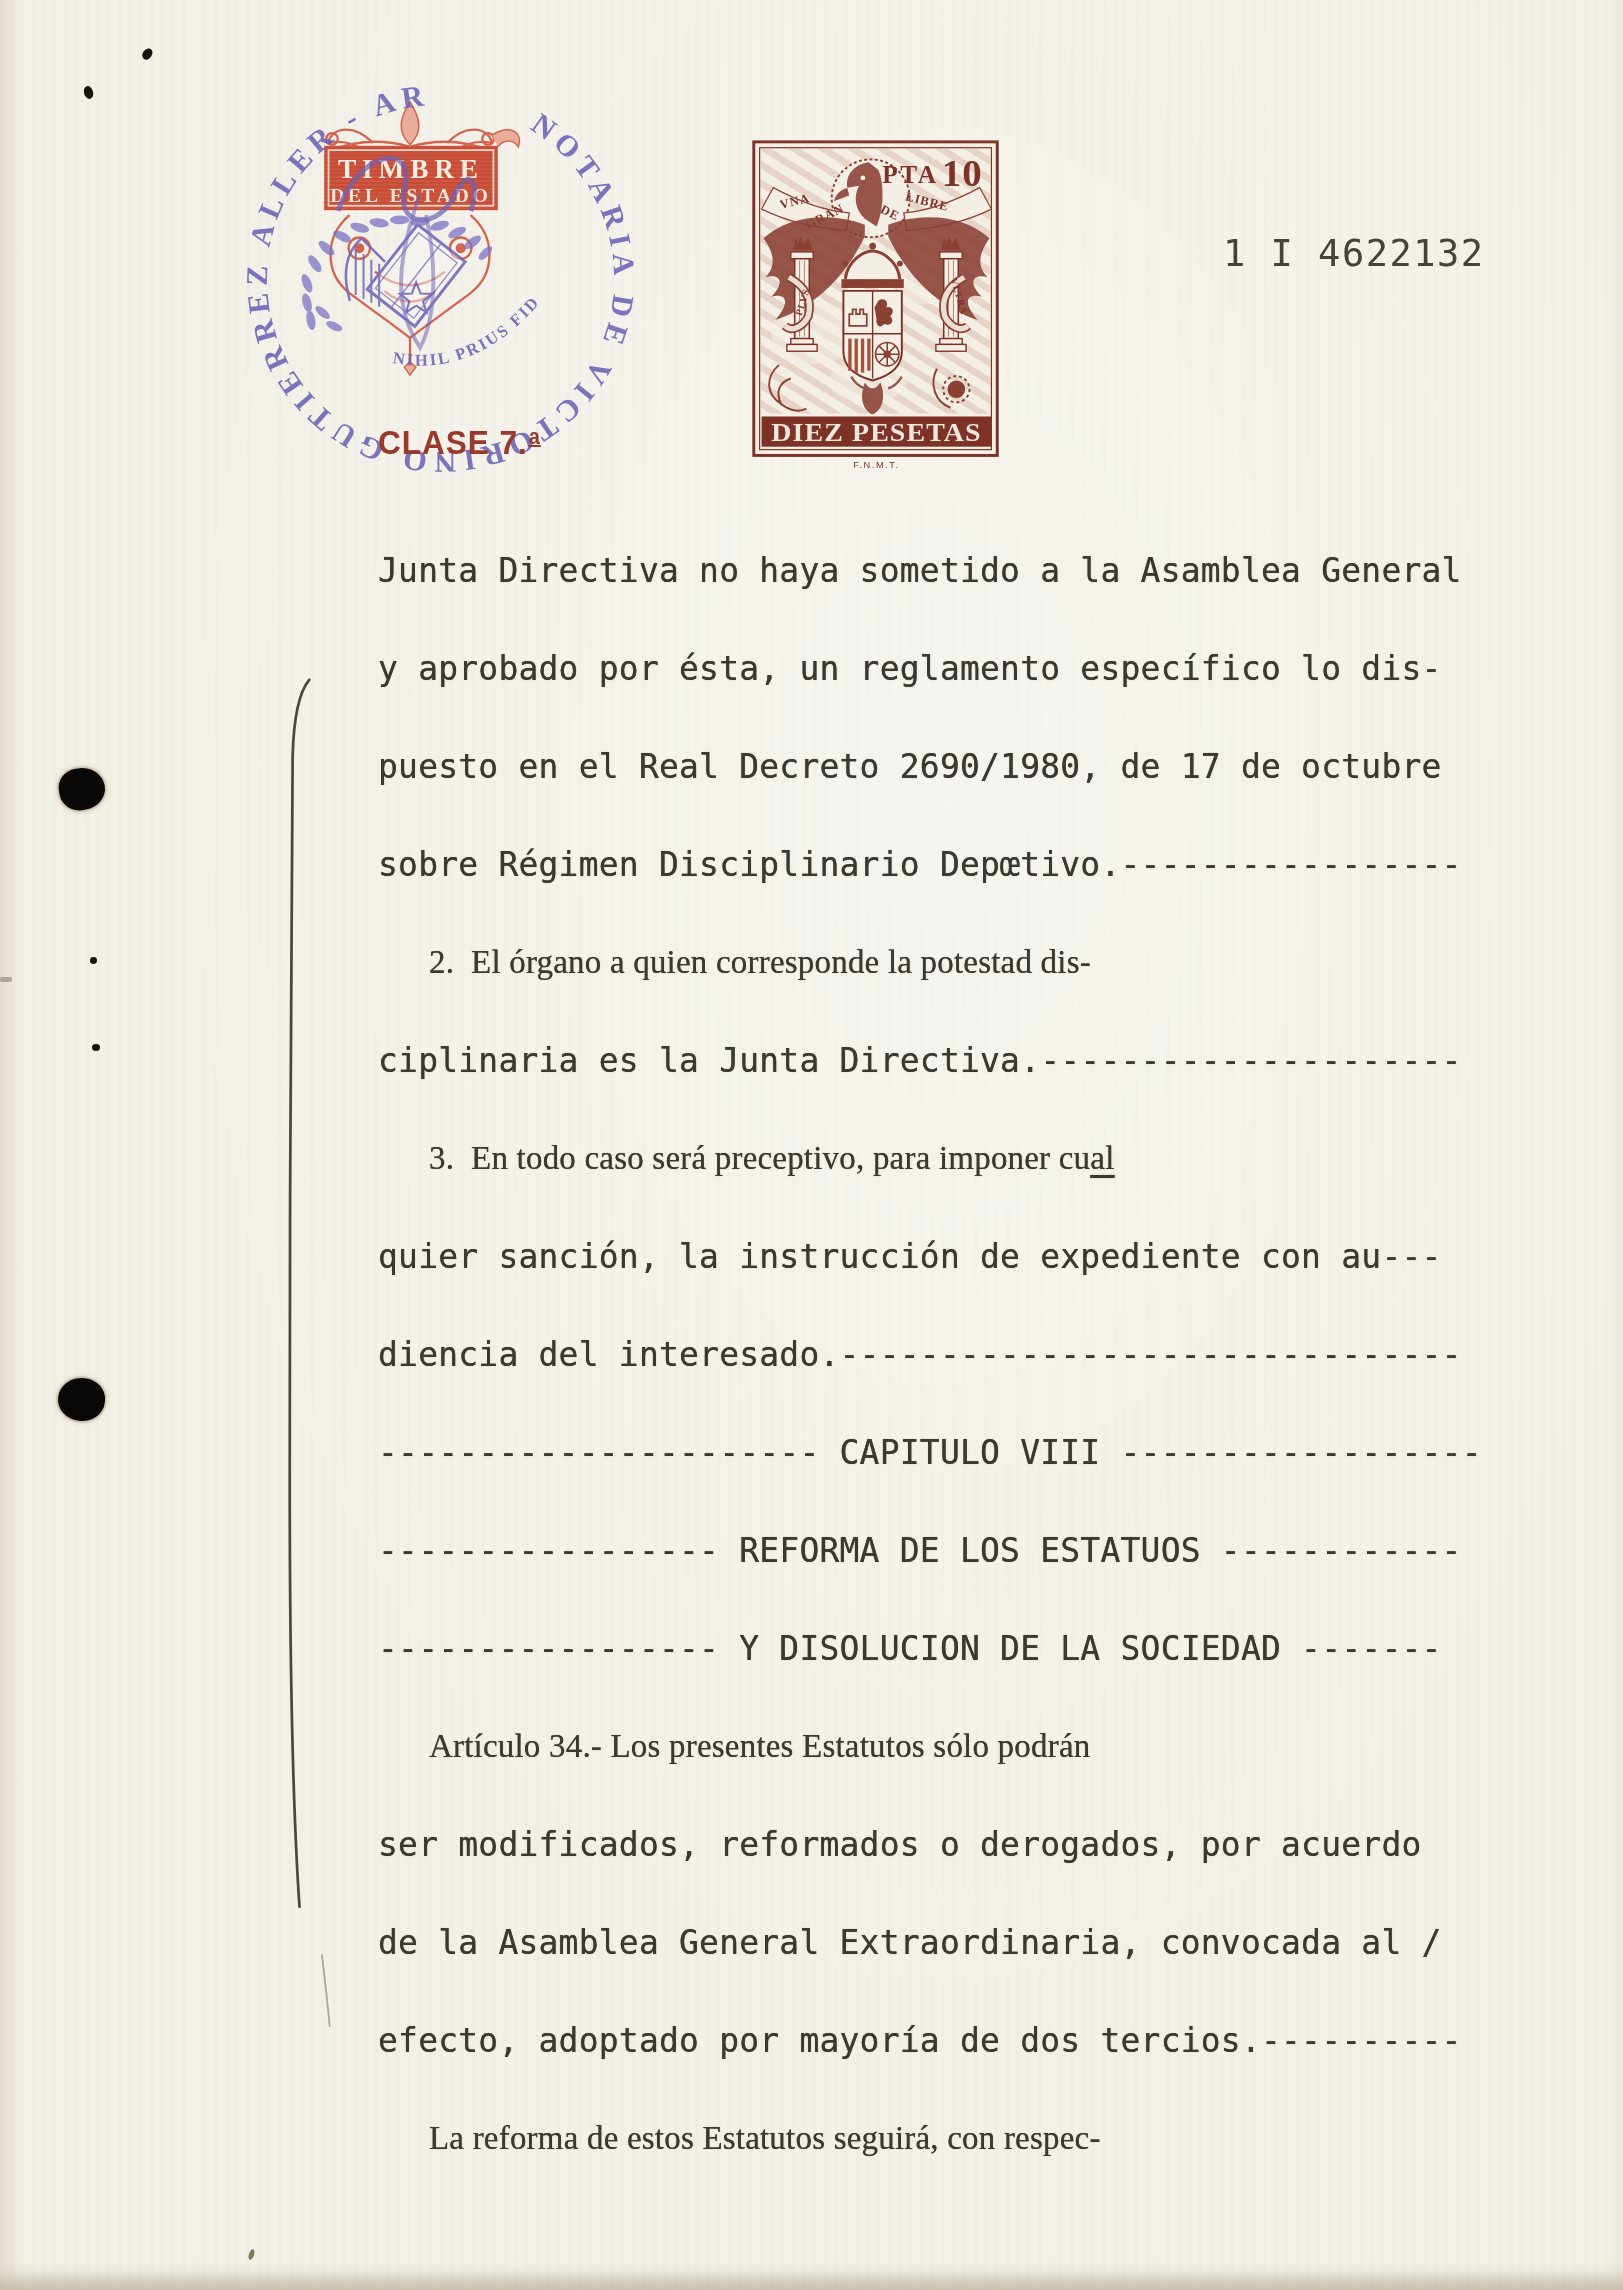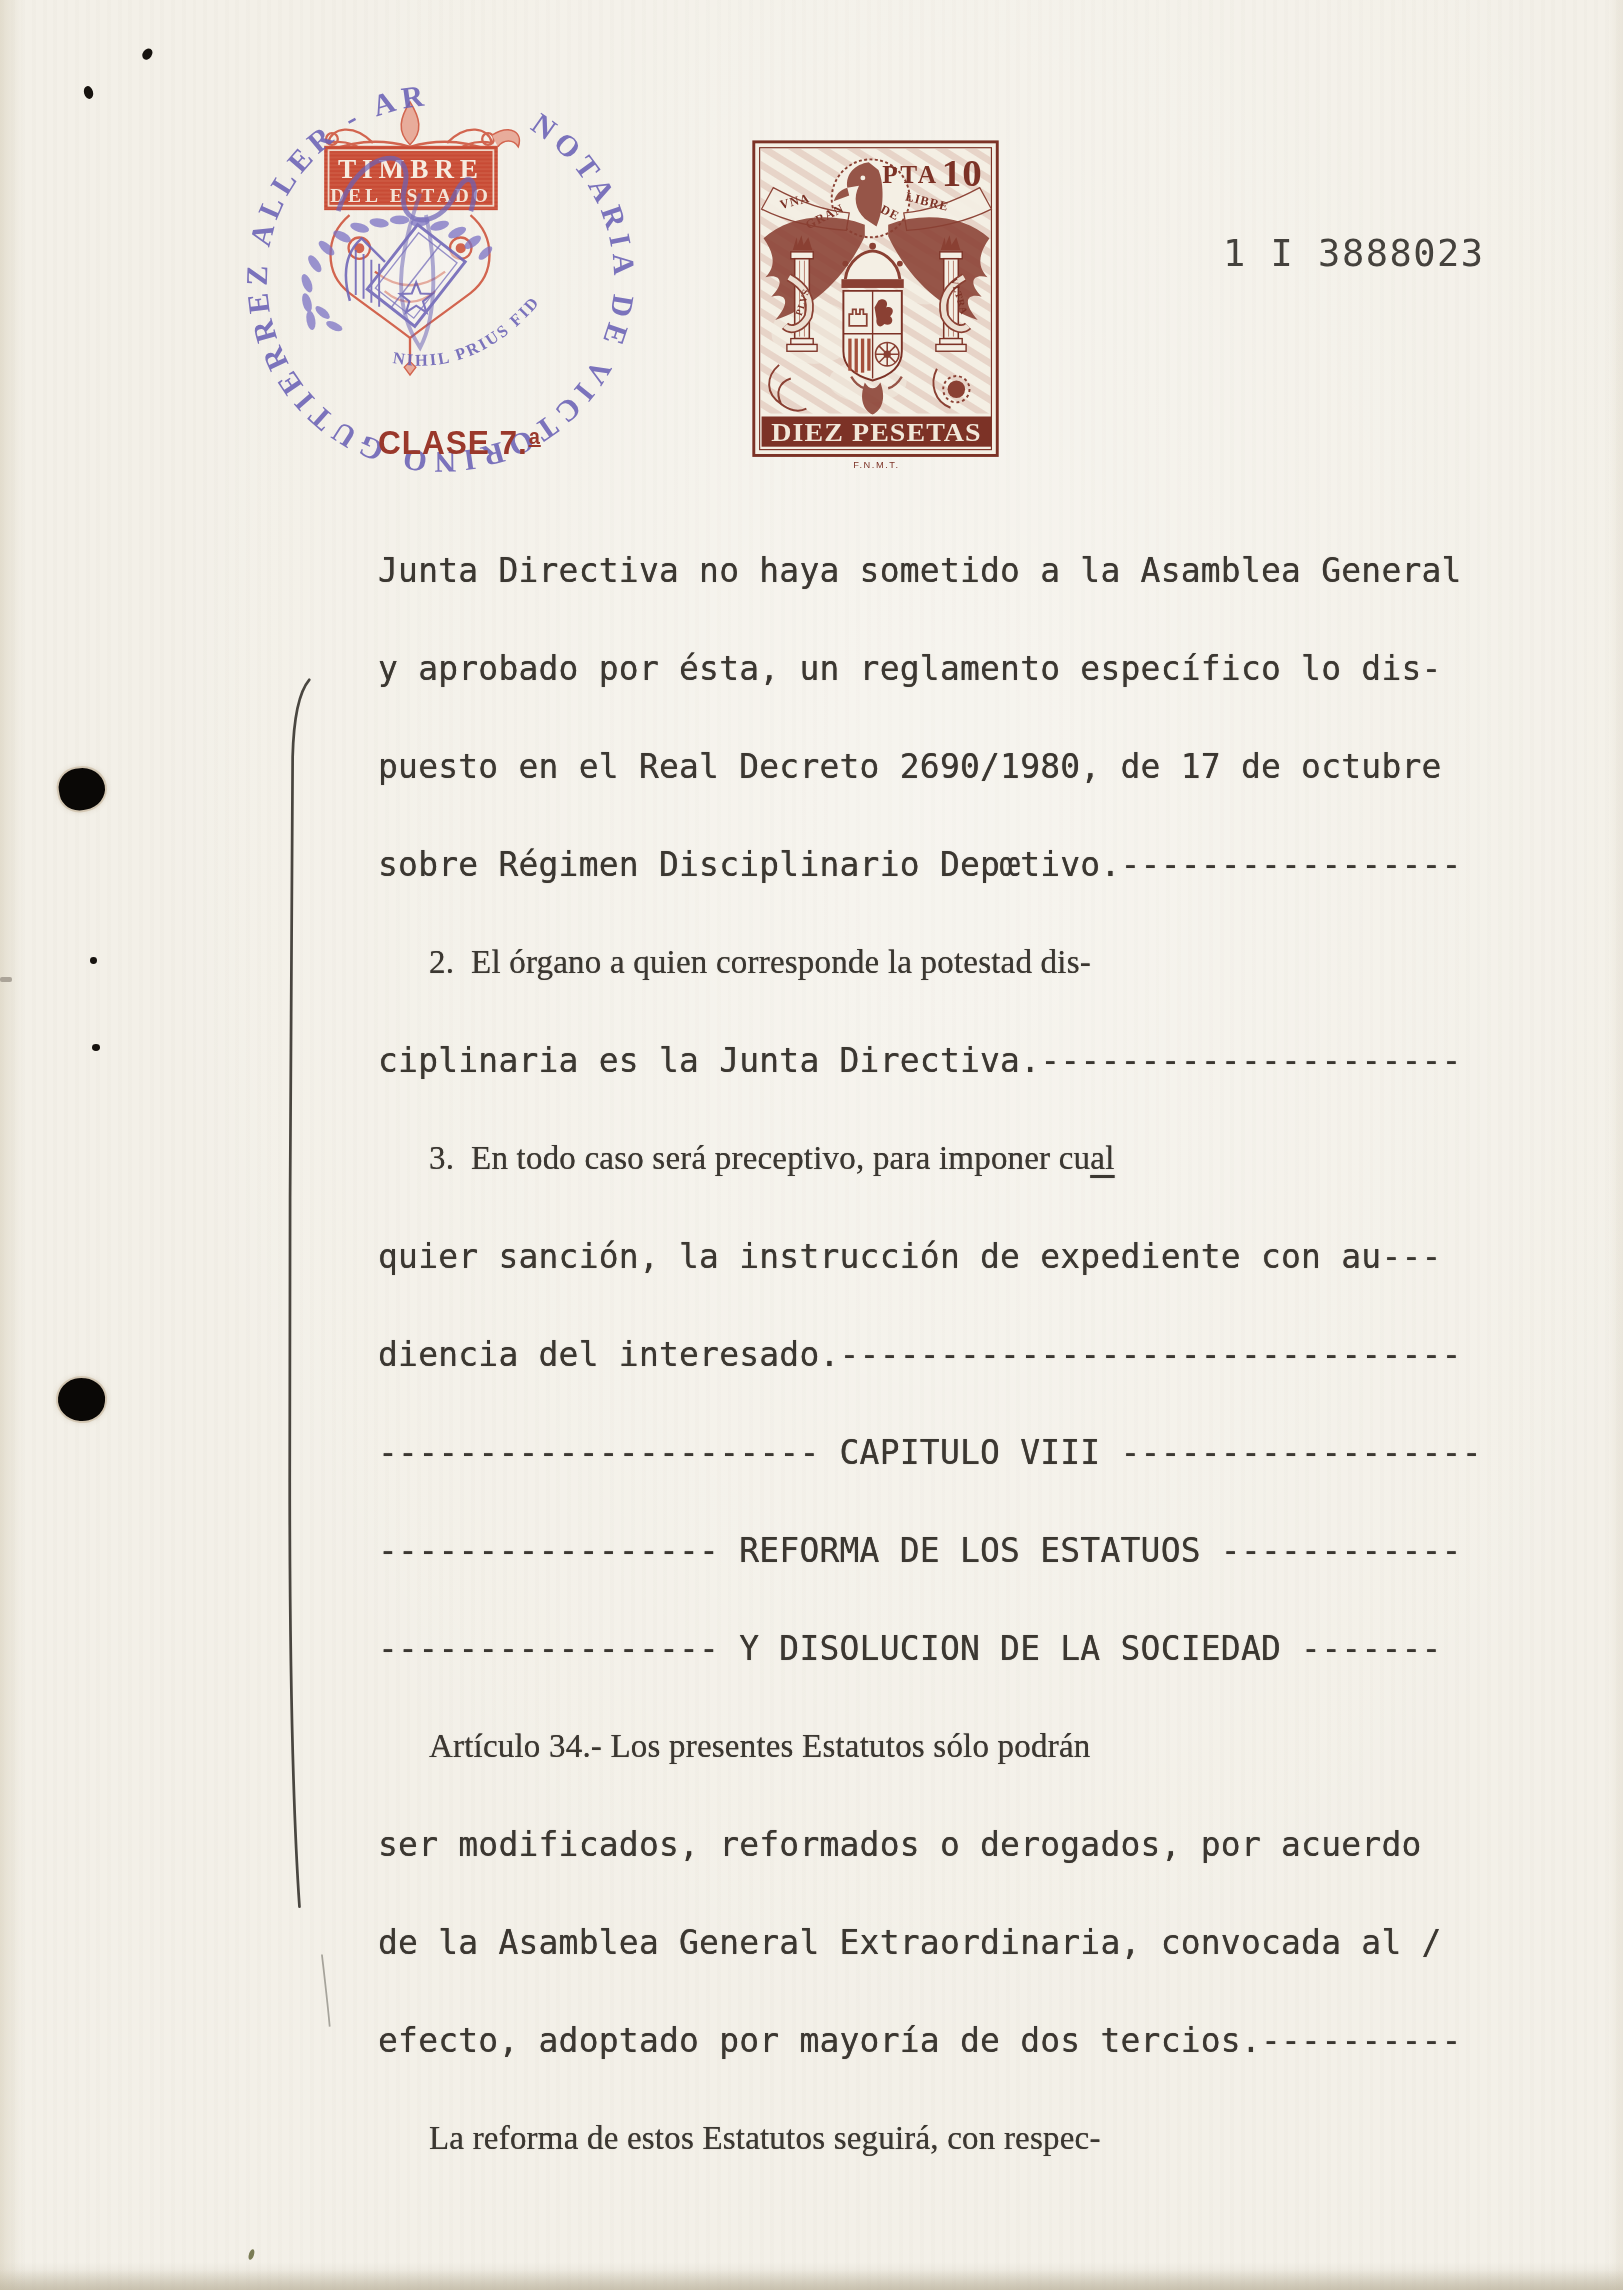--- a/index.html
+++ b/index.html
@@ -218,21 +218,21 @@
       <circle cx="216" cy="263" r="9" fill="#8a4033" stroke="none"></circle>
       <circle cx="216" cy="263" r="13.5" stroke-dasharray="3 3"></circle>
     </g>
     <g>
       <rect x="16" y="291" width="236" height="31" fill="#7c3226"></rect>
       <text class="serif-b" x="134" y="316" text-anchor="middle" font-size="26" letter-spacing="1" fill="#f1e7d9" textLength="216" lengthAdjust="spacingAndGlyphs">DIEZ PESETAS</text>
     </g>
     <text x="134" y="344" text-anchor="middle" font-size="9.5" letter-spacing="1.6" fill="#7c3226" font-family="Liberation Sans, sans-serif">F.N.M.T.</text>
   </svg>
 
-  <div class="serial">1 I 3888023</div>
+  <div class="serial">1 I 4622132</div>
 
   <svg class="abs" style="left:0;top:0;pointer-events:none;" width="1624" height="2291" viewBox="0 0 1665 2349">
     <path d="M317 697 C 306 710 301 736 300 776 C 298 880 297 1280 297 1520 C 297 1712 300 1852 307 1955" stroke="#322f29" stroke-width="2.8" fill="none" stroke-linecap="round" opacity=".88"></path>
     <path d="M330 2004 C 333 2030 336 2055 338 2078" stroke="#4a463e" stroke-width="1.8" fill="none" opacity=".45"></path>
   </svg>
 
   <div class="punch" style="left:59px;top:768px;width:46px;height:42px;border-radius:46% 54% 52% 48%;transform:rotate(-10deg);"></div>
   <div class="punch" style="left:58px;top:1378px;width:47px;height:43px;border-radius:52% 48% 50% 50%;transform:rotate(6deg);"></div>
   <div class="speck" style="left:143px;top:48px;width:8.8px;height:11.7px;transform:rotate(35deg);"></div>
   <div class="speck" style="left:84px;top:86px;width:8.8px;height:12.7px;transform:rotate(-15deg);"></div>

